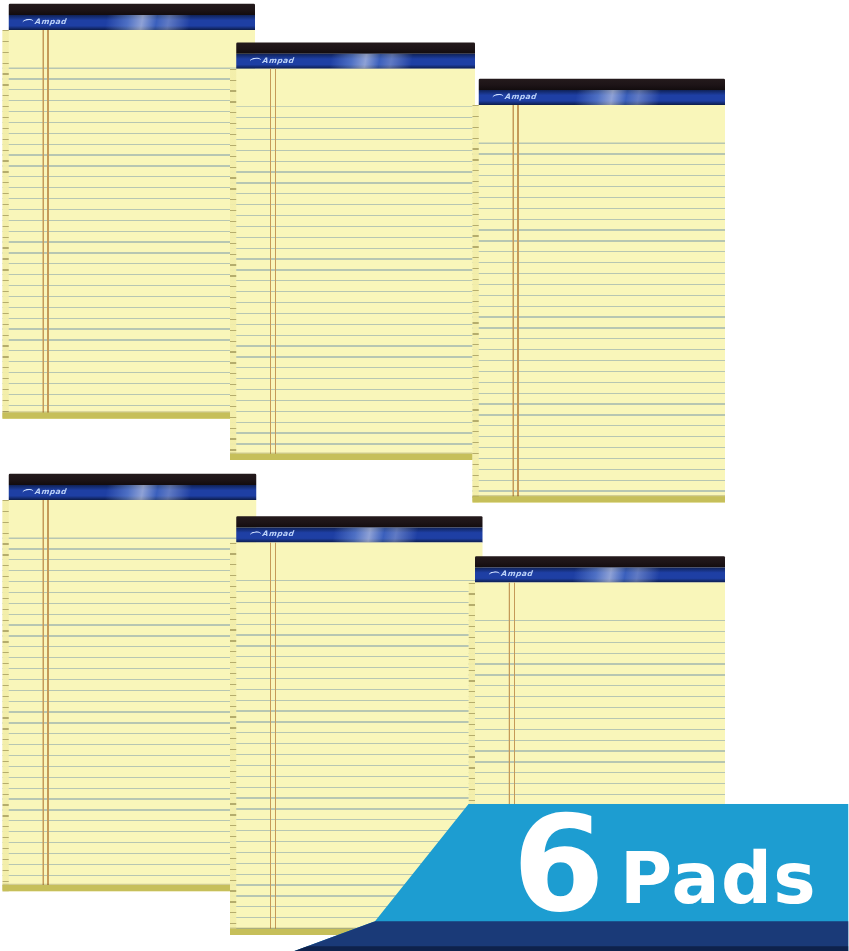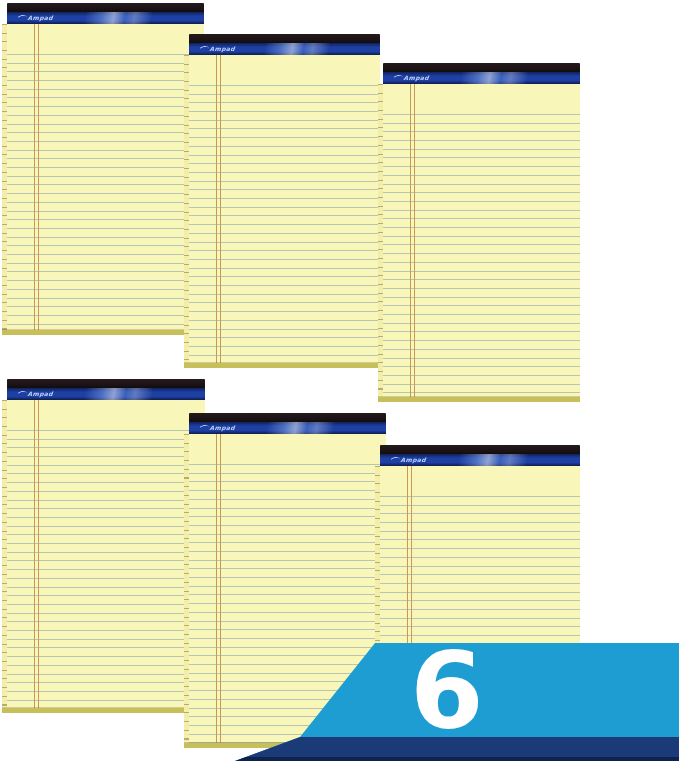--- a/index.html
+++ b/index.html
@@ -170,15 +170,16 @@
       <div class="margin-line"></div>
       <div class="edge-left"></div>
 
     </div>
   </div>
 
   <div class="badge">
     <div class="badge-main"></div>
     <div class="badge-bar"></div>
     <div class="badge-count">6</div>
+    <div class="badge-label">Pads</div>
   </div>
 
 </div>
 
 </body></html>

